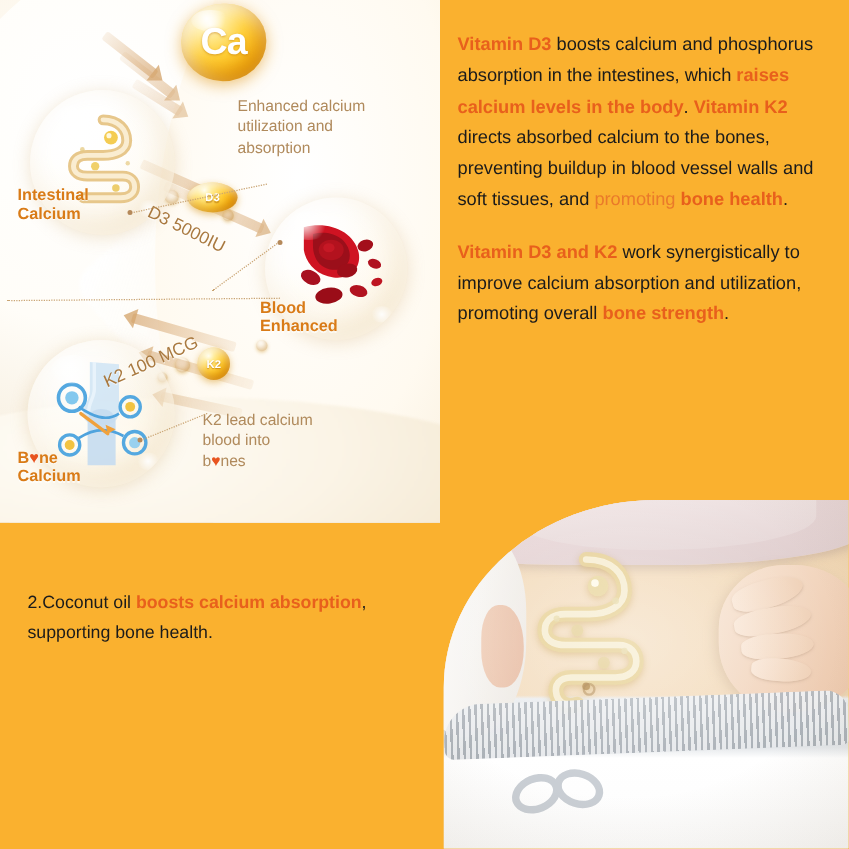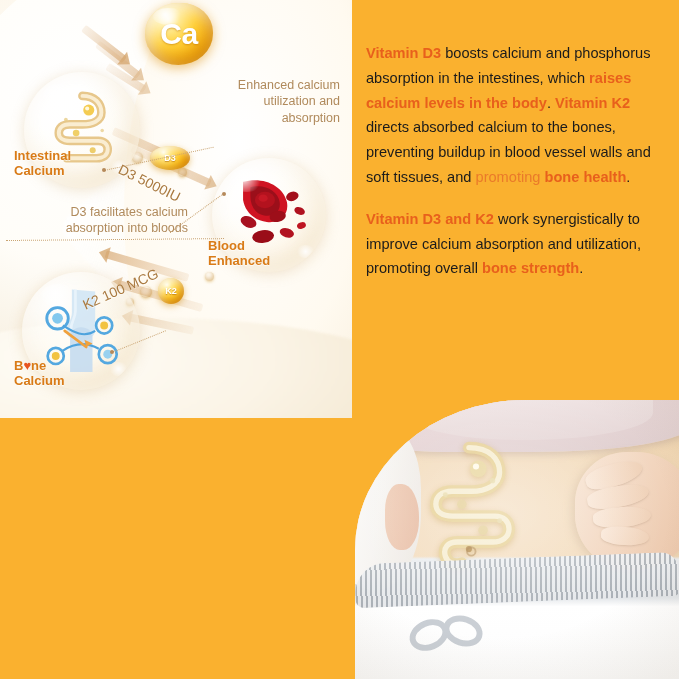--- a/index.html
+++ b/index.html
@@ -164,21 +164,20 @@
     white-space:pre-line;
   }
   .bub-label .heart{ color:#e8541f; }
 
   
   .annot{
     position:absolute;
     font:400 12.5px/1.30 "Liberation Sans", sans-serif;
     color:#b08a5c;
     white-space:pre-line;
-    text-align:right;
   }
   .leader{
     position:absolute;
     border-top:1px dotted #c9a473;
     transform-origin:left center;
   }
   .leader-dot{
     position:absolute; width:4px; height:4px; border-radius:50%;
     background:#b5895a;
   }
@@ -194,21 +193,21 @@
   
   .right-col{
     position:absolute; left:366px; top:10px; width:300px;
   }
   .heading{
     font:700 22.5px/1.22 "Liberation Sans", sans-serif;
     color:#8f4a17;
     letter-spacing:-.2px;
   }
   .para{
-    margin-top:31px;
+    margin-top:14px;
     font:400 14.6px/1.70 "Liberation Sans", sans-serif;
     color:#1b1b1b;
   }
   .para + .para{ margin-top:17px; }
   .hl{ color:#e8601c; font-weight:700; }
   .hl-soft{ color:#ea7a2a; font-weight:400; }
 
   
   .bottom-col{
     position:absolute; left:22px; top:455px; width:318px;
@@ -411,36 +410,38 @@
 
     <div class="dose" style="left:116px; top:176px; transform:rotate(26deg);">D3  5000IU</div>
     <div class="dose" style="left:80px; top:282px; transform:rotate(-24deg);">K2  100 MCG</div>
 
     <div class="annot" style="left:190px; top:77px; width:150px;">Enhanced calcium
 utilization and
 absorption</div>
     <div class="leader" style="left:104px; top:170px; width:112px; transform:rotate(-12deg);"></div>
     <div class="leader-dot" style="left:102px; top:168px;"></div>
 
-    <div class="annot" style="left:8px; top:204px; width:180px;">D3 facilitates calcium
-absorption into bloods</div>
     <div class="leader" style="left:6px; top:240px; width:218px; transform:rotate(-0.5deg);"></div>
     <div class="leader" style="left:170px; top:232px; width:64px; transform:rotate(-36deg);"></div>
     <div class="leader-dot" style="left:222px; top:192px;"></div>
 
+    <div class="annot" style="left:162px; top:328px; width:150px;">K2 lead calcium
+blood into
+b<span class="heart" style="color:#e8541f;">♥</span>nes</div>
     <div class="leader" style="left:112px; top:352px; width:58px; transform:rotate(-22deg);"></div>
     <div class="leader-dot" style="left:110px; top:350px;"></div>
   </div>
 
   <div class="right-col">
     <p class="para"><span class="hl">Vitamin D3</span><span> boosts calcium and phosphorus absorption in the intestines, which </span><span class="hl">raises calcium levels in the body</span><span>. </span><span class="hl">Vitamin K2</span><span> directs absorbed calcium to the bones, preventing buildup in blood vessel walls and soft tissues, and </span><span class="hl-soft">promoting </span><span class="hl">bone health</span><span>.</span></p>
     <p class="para"><span class="hl">Vitamin D3 and K2</span><span> work synergistically to improve calcium absorption and utilization, promoting overall </span><span class="hl">bone strength</span><span>.</span></p>
   </div>
 
   <div class="bottom-col">
+    <p class="list-item"><span>2.Coconut oil </span><span class="hl">boosts calcium absorption</span><span>, supporting bone health.</span></p>
   </div>
 
   <div class="photo-halo"></div>
   <div class="photo-wrap">
     <div class="photo">
       <div class="top-band"></div>
       <div class="top-band2"></div>
       <div class="sleeve"></div>
       <div class="fingers-left"></div>
 

